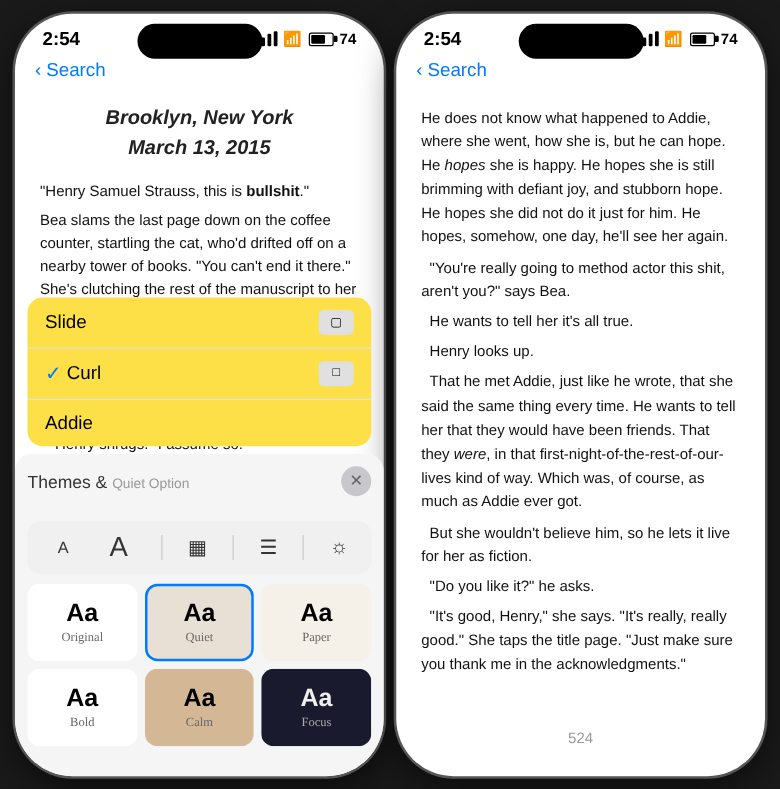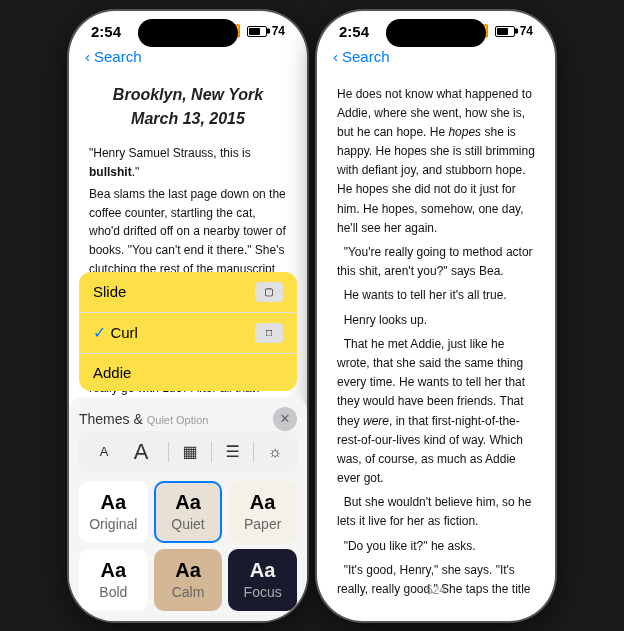--- a/index.html
+++ b/index.html
@@ -14,21 +14,21 @@
       overflow: hidden;
     }
 
     .phones-container {
       display: flex;
       gap: 10px;
       align-items: center;
     }
 
     .phone {
-      width: 238px;
+      width: 295px;
       height: 610px;
       background: #fff;
       border-radius: 46px;
       overflow: hidden;
       position: relative;
       box-shadow: 0 0 0 2px #555, 0 8px 30px rgba(0,0,0,0.6);
     }
 
     
     .status-bar {
@@ -182,21 +182,21 @@
     .themes-bar {
       background: #f5f5f5;
       border-radius: 14px 14px 0 0;
       padding: 10px 10px 0 10px;
     }
 
     .themes-header {
       display: flex;
       align-items: center;
       justify-content: space-between;
-      margin-bottom: 0;
+      margin-bottom: 20px;
     }
 
     .themes-title {
       font-size: 14px;
       font-weight: 500;
       color: #333;
     }
 
     .close-btn {
       width: 24px;
@@ -239,21 +239,21 @@
     .format-icon {
       font-size: 16px;
       color: #333;
     }
 
     
     .theme-grid {
       display: grid;
       grid-template-columns: repeat(3, 1fr);
       gap: 6px;
-      padding-bottom: 10px;
+      padding-bottom: 24px;
     }
 
     .theme-card {
       border-radius: 10px;
       padding: 8px;
       display: flex;
       flex-direction: column;
       align-items: center;
       justify-content: center;
       height: 62px;
@@ -264,22 +264,23 @@
       border-color: #007AFF;
     }
 
     .theme-card .theme-aa {
       font-size: 20px;
       font-weight: 700;
       margin-bottom: 2px;
     }
 
     .theme-card .theme-name {
-      font-size: 14px;
+      font-size: 10px;
       color: #666;
+      font-family: Liberation Serif, serif;
     }
 
     .theme-original { background: #fff; }
     .theme-quiet { background: #e8e0d5; }
     .theme-paper { background: #f5f0e8; }
     .theme-bold { background: #fff; }
     .theme-calm { background: #d4b896; }
     .theme-focus { background: #1a1a2e; color: #fff; }
     .theme-focus .theme-name { color: #aaa; }
     .theme-focus .theme-aa { color: #fff; }

